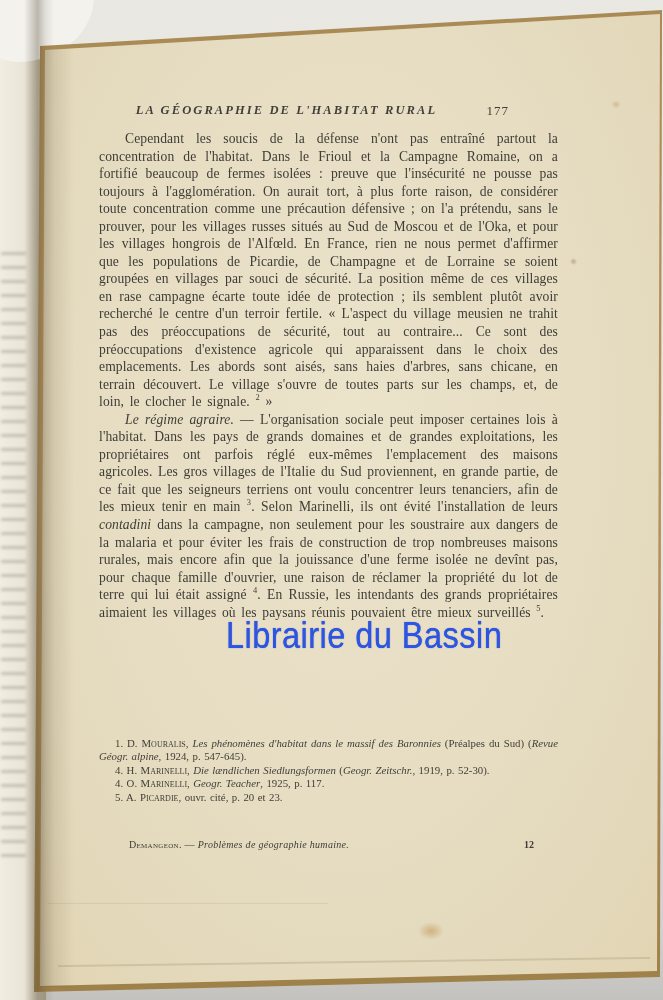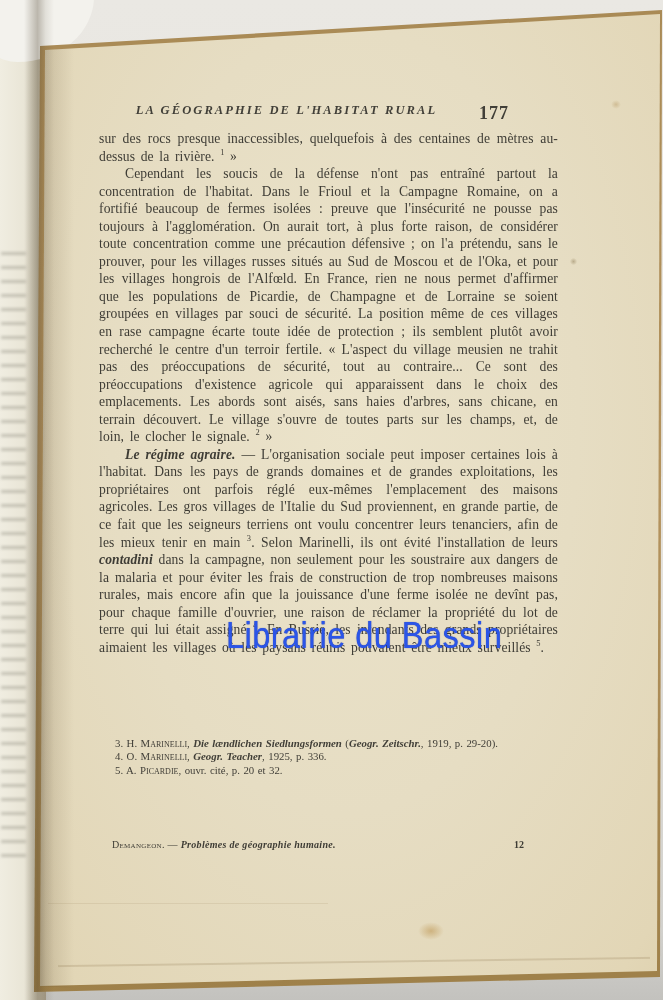--- a/index.html
+++ b/index.html
@@ -59,40 +59,40 @@
     background:rgba(128,106,64,.12); }
   
   .text-layer { position:absolute; inset:0; z-index:5; color:#3e3c35; }
   .page-header { position:absolute; left:83px; top:103px; width:459px; height:20px; }
   .running-title {
     display:block; text-align:center; padding-right:52px;
     font-size:12.5px; font-weight:bold; font-style:italic; letter-spacing:2.1px;
     color:#413f38;
   }
   .folio {
-    position:absolute; right:33px; top:0; font-size:18px; font-weight:bold;
+    position:absolute; right:33px; top:0; font-size:13px; font-weight:normal;
     letter-spacing:1px; color:#413f38;
   }
   .body-text {
     position:absolute; left:99px; top:130px; width:459px;
     font-size:13.6px; line-height:17.55px; text-align:justify;
     word-spacing:2.1px; letter-spacing:.1px;
   }
   .para { margin:0; text-indent:26px; }
   .para.noindent { text-indent:0; }
   .footnotes {
     position:absolute; left:99px; top:737px; width:459px;
     font-size:10.8px; line-height:13.4px; text-align:justify;
     word-spacing:.8px; color:#403e37;
   }
   .fn { margin:0; text-indent:16px; }
   .page-footer { position:absolute; left:99px; top:839px; width:459px; font-size:10px; }
-  .signature { margin-left:13px; letter-spacing:.3px; }
-  .sheet-num { position:absolute; right:34px; top:0; font-weight:bold; font-size:10px; }
-  .it { font-style:italic;font-weight:bold; }
+  .signature { margin-left:30px; letter-spacing:.3px; }
+  .sheet-num { position:absolute; right:24px; top:0; font-weight:bold; font-size:10px; }
+  .it { font-style:italic; }
   .sc { font-variant:small-caps; }
   sup { font-size:.62em; line-height:0; vertical-align:super; }
   
   .watermark {
     position:absolute; left:226px; top:615px; z-index:6;
     font-family:"Liberation Sans", sans-serif; font-size:37px; font-weight:normal;
     color:#2b55e8; letter-spacing:.5px; white-space:nowrap;
     transform:scaleX(.88); transform-origin:left center;
     text-shadow:0 0 1px rgba(18,40,150,.85);
   }
@@ -119,29 +119,29 @@
   <div class="crease2"></div>
 
   <div class="text-layer">
 
     <div class="page-header">
       <span class="running-title">LA GÉOGRAPHIE DE L'HABITAT RURAL</span>
       <span class="folio">177</span>
     </div>
 
     <div class="body-text">
-      <p class="para noindent"><span>sur des rocs presque inaccessibles, quelquefois à des centaines de mètres au-dessus de la rivière. </span><sup>1</sup><span> »</span></p>
       <p class="para"><span>Cependant les soucis de la défense n'ont pas entraîné partout la concentration de l'habitat. Dans le Frioul et la Campagne Romaine, on a fortifié beaucoup de fermes isolées : preuve que l'insécurité ne pousse pas toujours à l'agglomération. On aurait tort, à plus forte raison, de considérer toute concentration comme une précaution défensive ; on l'a prétendu, sans le prouver, pour les villages russes situés au Sud de Moscou et de l'Oka, et pour les villages hongrois de l'Alfœld. En France, rien ne nous permet d'affirmer que les populations de Picardie, de Champagne et de Lorraine se soient groupées en villages par souci de sécurité. La position même de ces villages en rase campagne écarte toute idée de protection ; ils semblent plutôt avoir recherché le centre d'un terroir fertile. « L'aspect du village meusien ne trahit pas des préoccupations de sécurité, tout au contraire... Ce sont des préoccupations d'existence agricole qui apparaissent dans le choix des emplacements. Les abords sont aisés, sans haies d'arbres, sans chicane, en terrain découvert. Le village s'ouvre de toutes parts sur les champs, et, de loin, le clocher le signale. </span><sup>2</sup><span> »</span></p>
       <p class="para"><span class="it">Le régime agraire.</span><span> — L'organisation sociale peut imposer certaines lois à l'habitat. Dans les pays de grands domaines et de grandes exploitations, les propriétaires ont parfois réglé eux-mêmes l'emplacement des maisons agricoles. Les gros villages de l'Italie du Sud proviennent, en grande partie, de ce fait que les seigneurs terriens ont voulu concentrer leurs tenanciers, afin de les mieux tenir en main </span><sup>3</sup><span>. Selon Marinelli, ils ont évité l'installation de leurs </span><span class="it">contadini</span><span> dans la campagne, non seulement pour les soustraire aux dangers de la malaria et pour éviter les frais de construction de trop nombreuses maisons rurales, mais encore afin que la jouissance d'une ferme isolée ne devînt pas, pour chaque famille d'ouvrier, une raison de réclamer la propriété du lot de terre qui lui était assigné </span><sup>4</sup><span>. En Russie, les intendants des grands propriétaires aimaient les villages où les paysans réunis pouvaient être mieux surveillés </span><sup>5</sup><span>.</span></p>
     </div>
 
     <div class="footnotes">
-      <p class="fn"><span>3. H. </span><span class="sc">Marinelli</span><span>, </span><span class="it">Die lændlichen Siedlungsformen</span><span> (</span><span class="it">Geogr. Zeitschr.</span><span>, 1919, p. 29-20).</span></p>
-      <p class="fn"><span>4. O. </span><span class="sc">Marinelli</span><span>, </span><span class="it">Geogr. Teacher</span><span>, 1925, p. 336.</span></p>
-      <p class="fn"><span>5. A. </span><span class="sc">Picardie</span><span>, ouvr. cité, p. 20 et 32.</span></p>
+      <p class="fn"><span>1. D. </span><span class="sc">Mouralis</span><span>, </span><span class="it">Les phénomènes d'habitat dans le massif des Baronnies</span><span> (Préalpes du Sud) (</span><span class="it">Revue Géogr. alpine</span><span>, 1924, p. 547-645).</span></p>
+      <p class="fn"><span>4. H. </span><span class="sc">Marinelli</span><span>, </span><span class="it">Die lændlichen Siedlungsformen</span><span> (</span><span class="it">Geogr. Zeitschr.</span><span>, 1919, p. 52-30).</span></p>
+      <p class="fn"><span>4. O. </span><span class="sc">Marinelli</span><span>, </span><span class="it">Geogr. Teacher</span><span>, 1925, p. 117.</span></p>
+      <p class="fn"><span>5. A. </span><span class="sc">Picardie</span><span>, ouvr. cité, p. 20 et 23.</span></p>
     </div>
 
     <div class="page-footer">
       <span class="signature"><span class="sc">Demangeon</span><span>. — </span><span class="it">Problèmes de géographie humaine.</span></span>
       <span class="sheet-num">12</span>
     </div>
 
   </div>
 
   <div class="watermark">Librairie du Bassin</div>

